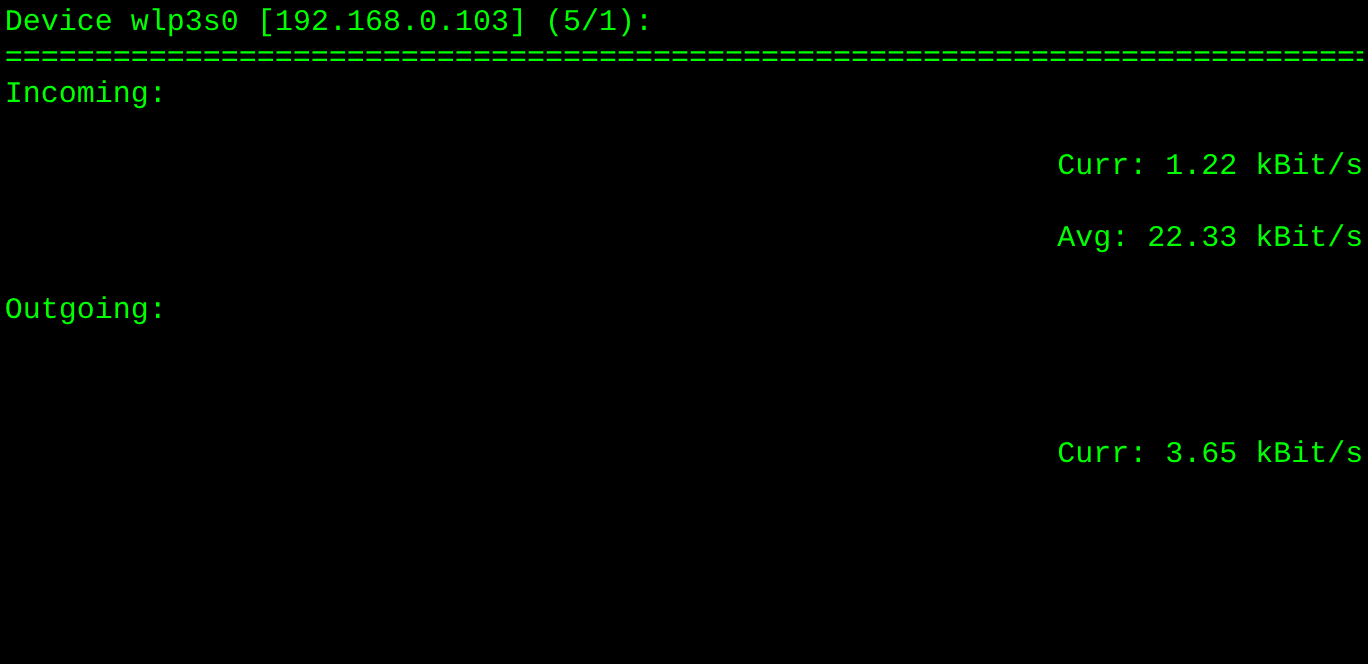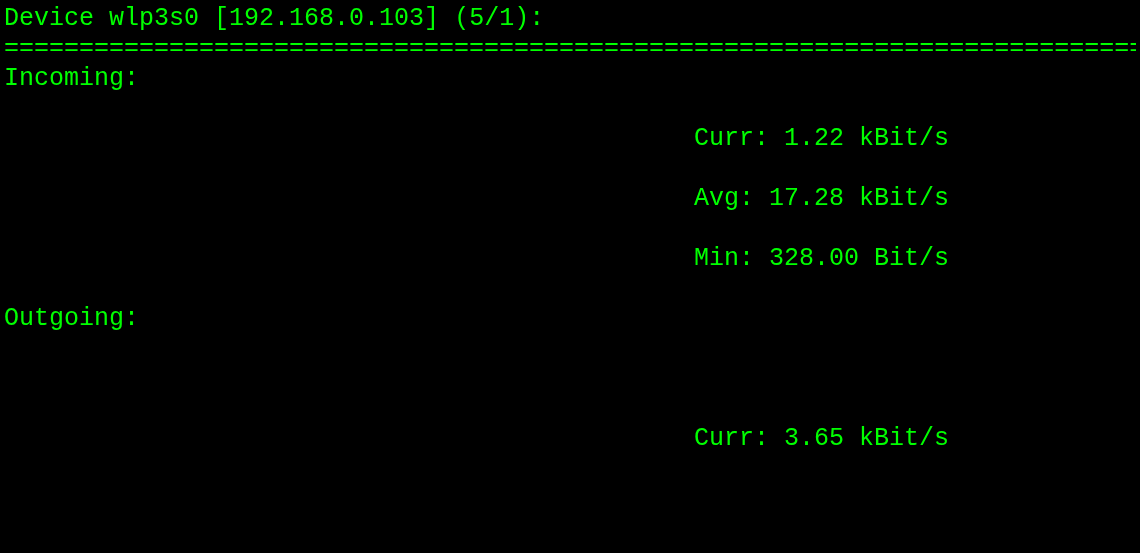--- a/index.html
+++ b/index.html
@@ -25,39 +25,39 @@
       white-space: pre;
       overflow: hidden;
       letter-spacing: 0;
     }
     .section-label {
       white-space: pre;
       font-family: Liberation Mono, monospace;
     }
     .stats-block {
       white-space: pre;
+      text-align: right;
     }
     .stat-line {
       padding-left: 690px;
       white-space: pre;
     }
     .gap {
       height: 60px;
     }
   </style>
 </head>
 <body>
 
 <div class="header"><span>Device</span> <span>wlp3s0</span> <span>[192.168.0.103]</span> <span>(5/1):</span></div>
 <div class="divider">================================================================================</div>
 <div class="section-label">Incoming:</div>
 <div class="stats-block">
 <div class="stat-line">Curr: 1.22 kBit/s</div>
-<div class="stat-line">Avg: 17.28 kBit/s</div>
-<div class="stat-line">Min: 328.00 Bit/s</div>
+<div class="stat-line">Avg: 22.33 kBit/s</div>
 </div>
 <div class="section-label">Outgoing:</div>
 <div class="gap"></div>
 <div class="stats-block">
 <div class="stat-line">Curr: 3.65 kBit/s</div>
 
 
 
 
 </div>

